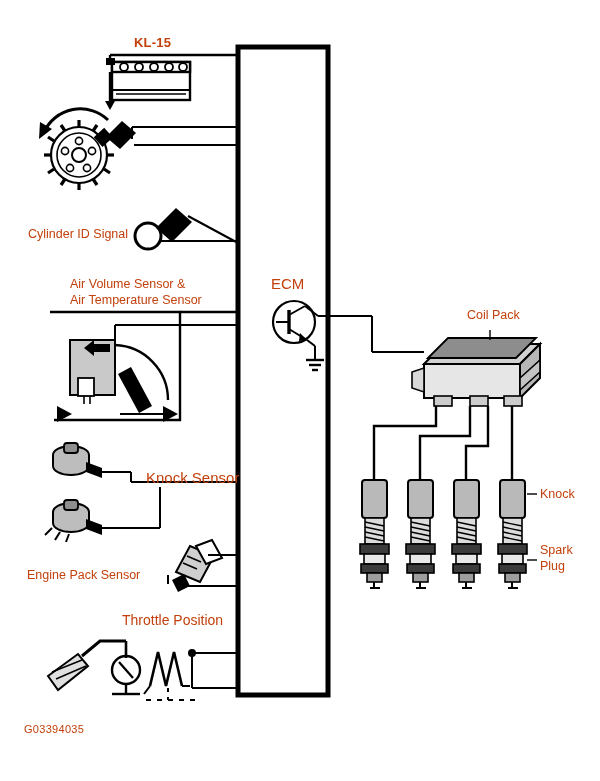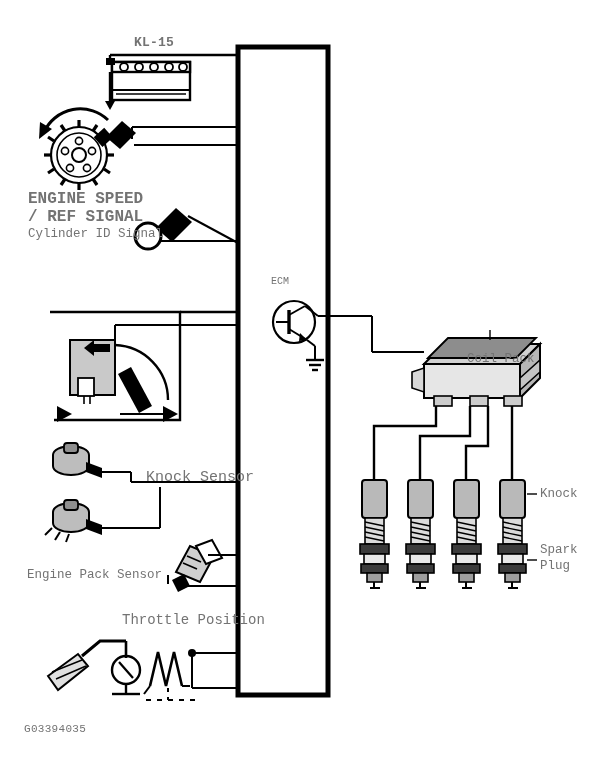--- a/index.html
+++ b/index.html
@@ -12,33 +12,33 @@
   }
   #page {
     position: relative;
     width: 600px;
     height: 781px;
     background: #ffffff;
     overflow: hidden;
   }
   .lbl {
     position: absolute;
-    color: #737373;
-    font-family: Liberation Mono, monospace;
+    color: #c2410c;
+    font-family: Liberation Sans, sans-serif;
     white-space: pre;
     line-height: 1.12;
   }
   .lbl-kl15 { left: 134px; top: 36px; font-size: 13px; font-weight: bold; letter-spacing: .2px; }
   .lbl-engspeed {
     left: 28px; top: 190px; font-size: 16px; font-weight: bold; line-height: 1.15;
   }
   .lbl-cylid { left: 28px; top: 227px; font-size: 12.5px; }
-  .lbl-ecm { left: 271px; top: 276px; font-size: 10px; }
+  .lbl-ecm { left: 271px; top: 276px; font-size: 15px; }
   .lbl-airvol { left: 70px; top: 277px; font-size: 12.5px; text-align: left; line-height: 1.25; }
-  .lbl-coilpack { left: 467px; top: 308px; font-size: 12.5px; margin-top: 44px; }
+  .lbl-coilpack { left: 467px; top: 308px; font-size: 12.5px; }
   .lbl-knock { left: 146px; top: 470px; font-size: 15px; }
   .lbl-boot { left: 540px; top: 487px; font-size: 12.5px; }
   .lbl-sparkplug { left: 540px; top: 543px; font-size: 12.5px; line-height: 1.25; }
   .lbl-engtemp { left: 27px; top: 568px; font-size: 12.5px; }
   .lbl-throttle { left: 122px; top: 613px; font-size: 14px; }
   .lbl-code { left: 24px; top: 723px; font-size: 11px; letter-spacing: .3px; }
 
   svg { position: absolute; left: 0; top: 0; }
 </style>
 </head>
@@ -320,24 +320,24 @@
 
     <g>
       <line x1="490" y1="330" x2="490" y2="340" stroke="#000" stroke-width="1.4"></line>
       <line x1="527" y1="494" x2="537" y2="494" stroke="#000" stroke-width="1.4"></line>
       <line x1="527" y1="560" x2="537" y2="560" stroke="#000" stroke-width="1.4"></line>
     </g>
 
   </svg>
 
   <div class="lbl lbl-kl15">KL-15</div>
-  <div class="lbl lbl-engspeed">ENGINE SPEED
-/ REF SIGNAL</div>
   <div class="lbl lbl-cylid">Cylinder ID Signal</div>
   <div class="lbl lbl-ecm">ECM</div>
+  <div class="lbl lbl-airvol">Air Volume Sensor &amp;
+Air Temperature Sensor</div>
   <div class="lbl lbl-coilpack">Coil Pack</div>
   <div class="lbl lbl-knock">Knock Sensor</div>
   <div class="lbl lbl-boot">Knock</div>
   <div class="lbl lbl-sparkplug">Spark
 Plug</div>
   <div class="lbl lbl-engtemp">Engine Pack Sensor</div>
   <div class="lbl lbl-throttle">Throttle Position</div>
   <div class="lbl lbl-code">G03394035</div>
 
 </div>

